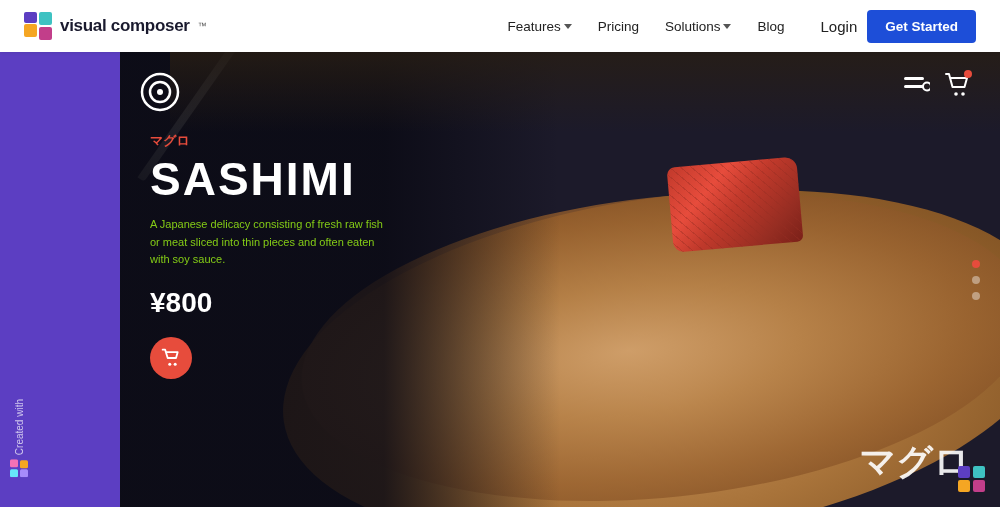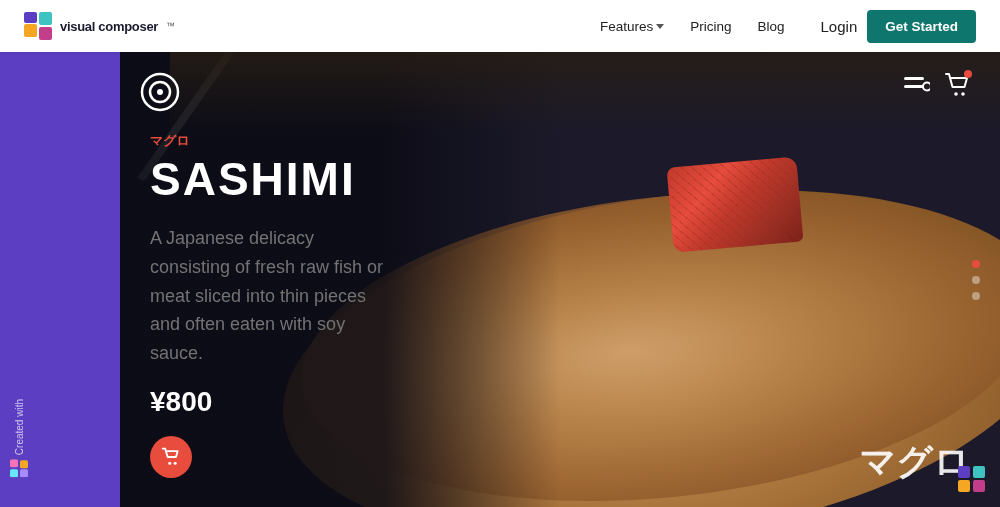--- a/index.html
+++ b/index.html
@@ -21,21 +21,21 @@
       display: flex;
       align-items: center;
       gap: 8px;
       flex-shrink: 0;
     }
     .logo-icon {
       width: 28px;
       height: 28px;
     }
     .logo-text {
-      font-size: 13px;
+      font-size: 17px;
       font-weight: 700;
       color: #1a1a2e;
       letter-spacing: -0.3px;
     }
     .logo-tm {
       font-size: 9px;
       vertical-align: super;
       color: #555;
     }
     .nav {
@@ -64,21 +64,21 @@
       border-top: 5px solid #555;
       margin-top: 1px;
     }
     .nav-login {
       font-size: 15px;
       color: #222;
       cursor: pointer;
       padding: 6px 10px;
     }
     .btn-get-started {
-      background: #0f766e;
+      background: #1d4ed8;
       color: #fff;
       border: none;
       border-radius: 4px;
       padding: 9px 18px;
       font-size: 13.5px;
       font-weight: 600;
       cursor: pointer;
       white-space: nowrap;
     }
 
@@ -251,26 +251,26 @@
       font-size: 13px;
       color: #e74c3c;
       margin-bottom: 6px;
       font-weight: 600;
     }
     .hero-title {
       font-size: 46px;
       font-weight: 900;
       color: #fff;
       letter-spacing: 2px;
-      margin-bottom: 22px;
+      margin-bottom: 14px;
       line-height: 1;
     }
     .hero-description {
-      font-size: 18px;
-      color: #737373;
+      font-size: 11px;
+      color: #84cc16;
       max-width: 240px;
       line-height: 1.6;
       margin-bottom: 18px;
     }
     .hero-price {
       font-size: 28px;
       font-weight: 700;
       color: #fff;
       margin-bottom: 18px;
     }
@@ -359,20 +359,24 @@
   </div>
   <nav class="nav">
     <a class="nav-item">
       <span>Features</span>
       <span class="chevron"></span>
     </a>
     <a class="nav-item">
       <span>Pricing</span>
     </a>
     <a class="nav-item">
+      <span>Solutions</span>
+      <span class="chevron"></span>
+    </a>
+    <a class="nav-item">
       <span>Blog</span>
     </a>
   </nav>
   <span class="nav-login">Login</span>
   <button class="btn-get-started">Get Started</button>
 </header>
 
 <div class="main-content">
 
   <div class="sidebar-left">

